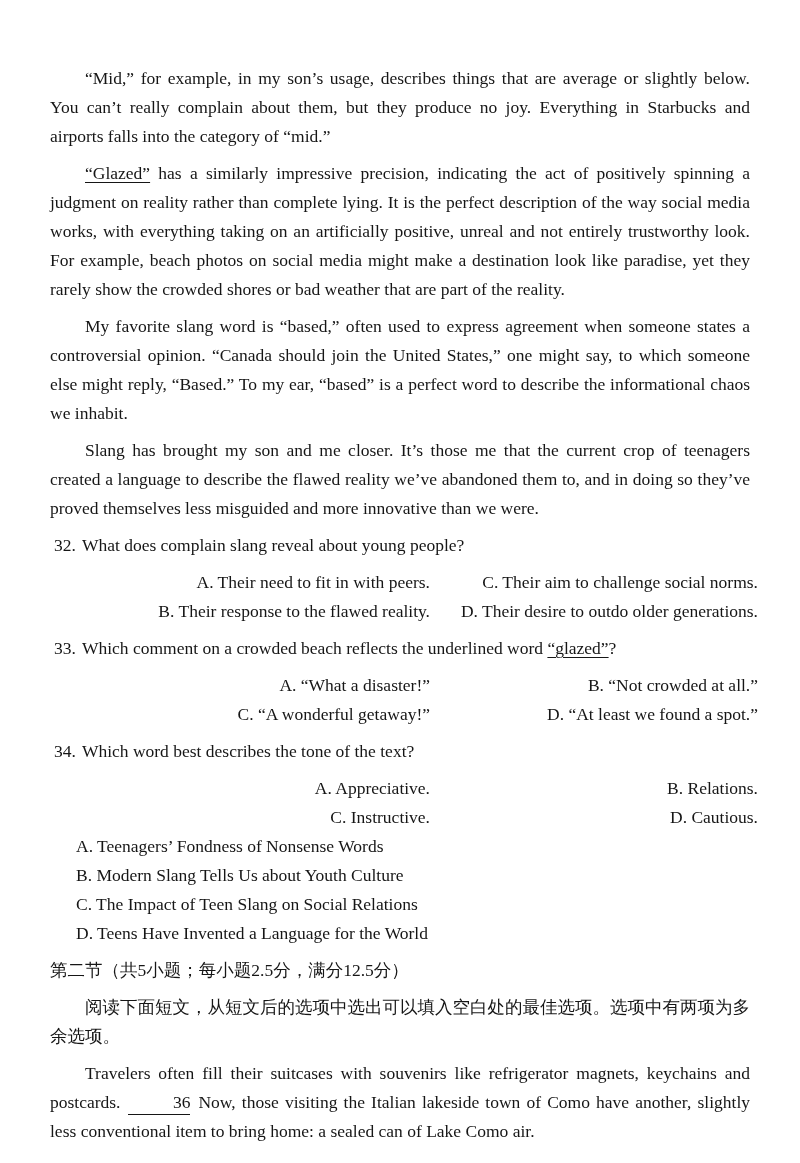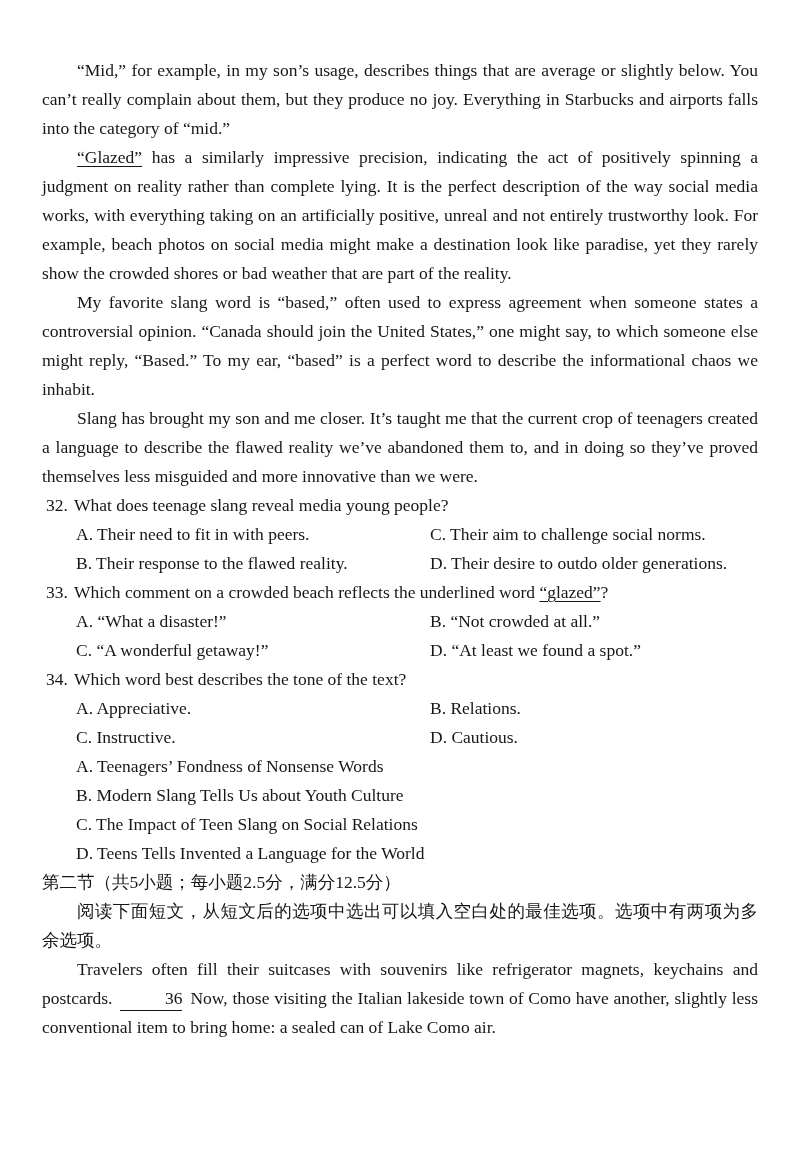--- a/index.html
+++ b/index.html
@@ -13,30 +13,30 @@
   }
   .page {
     box-sizing: border-box;
     width: 800px;
     height: 1163px;
     padding: 56px 42px 0 42px;
     font-size: 17.5px;
     line-height: 29px;
     text-align: justify;
   }
-  p { margin: 0; }
+  p { margin: 8px; }
   .para { text-indent: 2em; }
   .ul { text-decoration: underline; text-underline-offset: 3px; }
   .q { padding-left: 4px; }
   .qnum { margin-right: 6px; }
   .opts { padding-left: 34px; }
   .opts2 {
     display: grid;
     grid-template-columns: 354px auto;
-    text-align: left;
+    text-align: right;
   }
   .opts1 { display: block; text-align: left; }
   .opts1 .opt { display: block; }
   .opt { white-space: nowrap; }
   .blank {
     display: inline-block;
     min-width: 62px;
     text-align: right;
     border-bottom: 1.5px solid #161616;
     line-height: 24px;
@@ -50,23 +50,23 @@
 <body>
 
 <div class="page">
 
   <p class="para">“Mid,” for example, in my son’s usage, describes things that are average or slightly below. You can’t really complain about them, but they produce no joy. Everything in Starbucks and airports falls into the category of “mid.”</p>
 
   <p class="para"><span class="ul">“Glazed”</span><span> has a similarly impressive precision, indicating the act of positively spinning a judgment on reality rather than complete lying. It is the perfect description of the way social media works, with everything taking on an artificially positive, unreal and not entirely trustworthy look. For example, beach photos on social media might make a destination look like paradise, yet they rarely show the crowded shores or bad weather that are part of the reality.</span></p>
 
   <p class="para">My favorite slang word is “based,” often used to express agreement when someone states a controversial opinion. “Canada should join the United States,” one might say, to which someone else might reply, “Based.” To my ear, “based” is a perfect word to describe the informational chaos we inhabit.</p>
 
-  <p class="para">Slang has brought my son and me closer. It’s taught me that the current crop of teenagers created a language to describe the flawed reality we’ve abandoned them to, and in doing so they’ve proved themselves less misguided and more innovative than we were.</p>
+  <p class="para">Slang has brought my son and me closer. It’s those me that the current crop of teenagers created a language to describe the flawed reality we’ve abandoned them to, and in doing so they’ve proved themselves less misguided and more innovative than we were.</p>
 
-  <p class="q"><span class="qnum">32.</span><span>What does teenage slang reveal media young people?</span></p>
+  <p class="q"><span class="qnum">32.</span><span>What does complain slang reveal about young people?</span></p>
   <div class="opts opts2">
     <span class="opt">A. Their need to fit in with peers.</span>
     <span class="opt">C. Their aim to challenge social norms.</span>
     <span class="opt">B. Their response to the flawed reality.</span>
     <span class="opt">D. Their desire to outdo older generations.</span>
   </div>
 
   <p class="q"><span class="qnum">33.</span><span>Which comment on a crowded beach reflects the underlined word </span><span class="ul">“glazed”</span><span>?</span></p>
   <div class="opts opts2">
     <span class="opt">A. “What a disaster!”</span>
@@ -80,21 +80,21 @@
     <span class="opt">A. Appreciative.</span>
     <span class="opt">B. Relations.</span>
     <span class="opt">C. Instructive.</span>
     <span class="opt">D. Cautious.</span>
   </div>
 
   <div class="opts opts1">
     <span class="opt">A. Teenagers’ Fondness of Nonsense Words</span>
     <span class="opt">B. Modern Slang Tells Us about Youth Culture</span>
     <span class="opt">C. The Impact of Teen Slang on Social Relations</span>
-    <span class="opt">D. Teens Tells Invented a Language for the World</span>
+    <span class="opt">D. Teens Have Invented a Language for the World</span>
   </div>
 
   <p class="cn">第二节（共5小题；每小题2.5分，满分12.5分）</p>
 
   <p class="cn cn-indent">阅读下面短文，从短文后的选项中选出可以填入空白处的最佳选项。选项中有两项为多余选项。</p>
 
   <p class="para"><span>Travelers often fill their suitcases with souvenirs like refrigerator magnets, keychains and postcards.</span><span class="blank">36</span><span>Now, those visiting the Italian lakeside town of Como have another, slightly less conventional item to bring home: a sealed can of Lake Como air.</span></p>
 
 </div>
 

